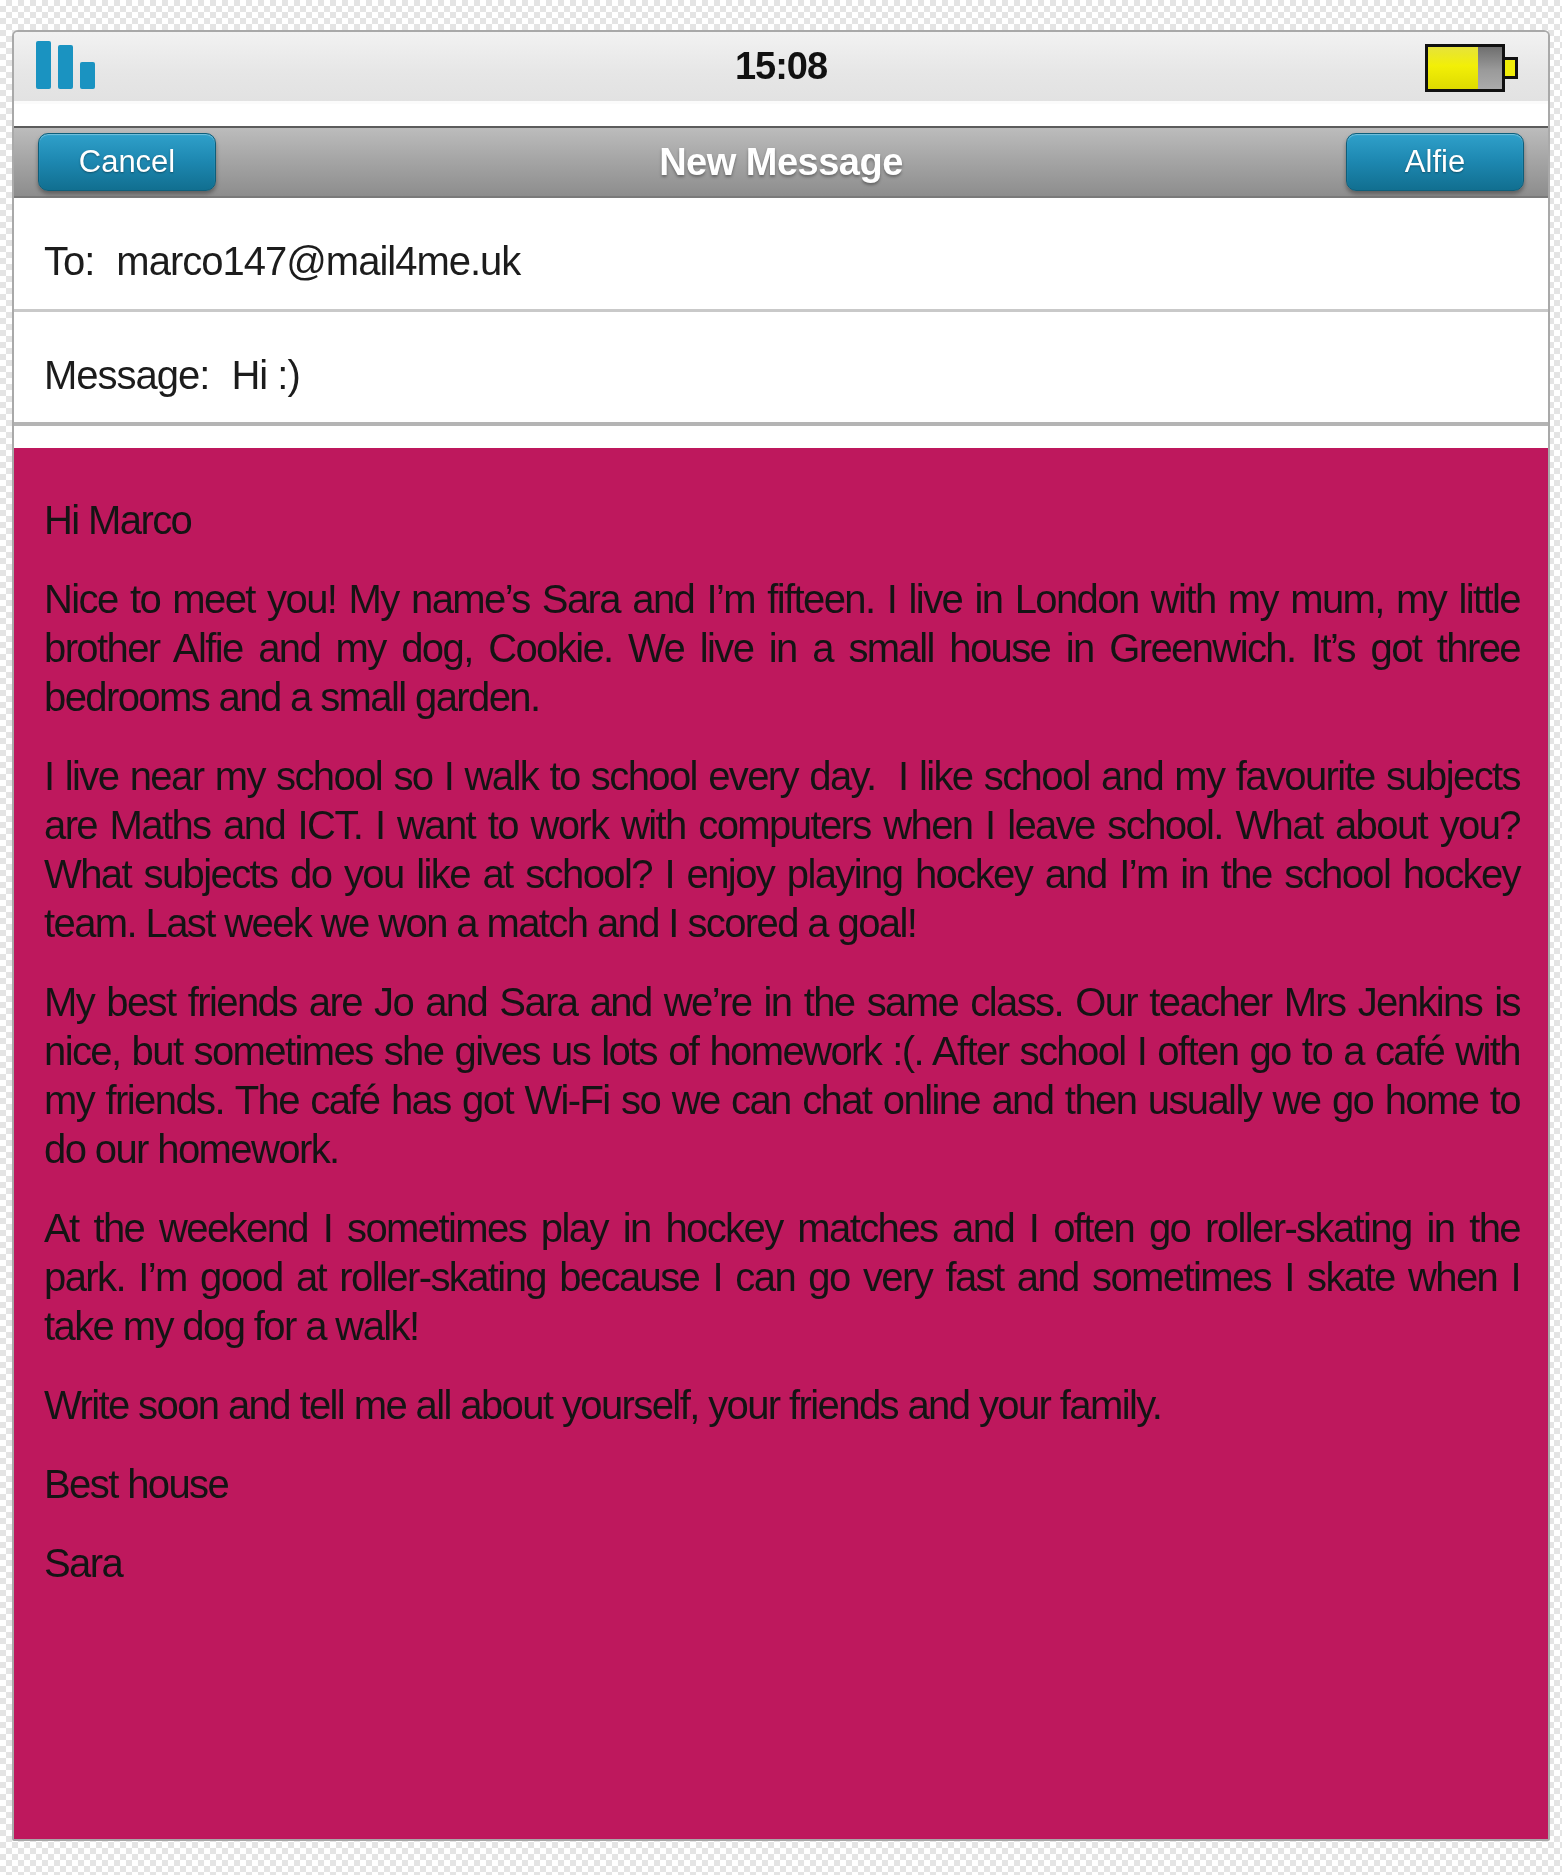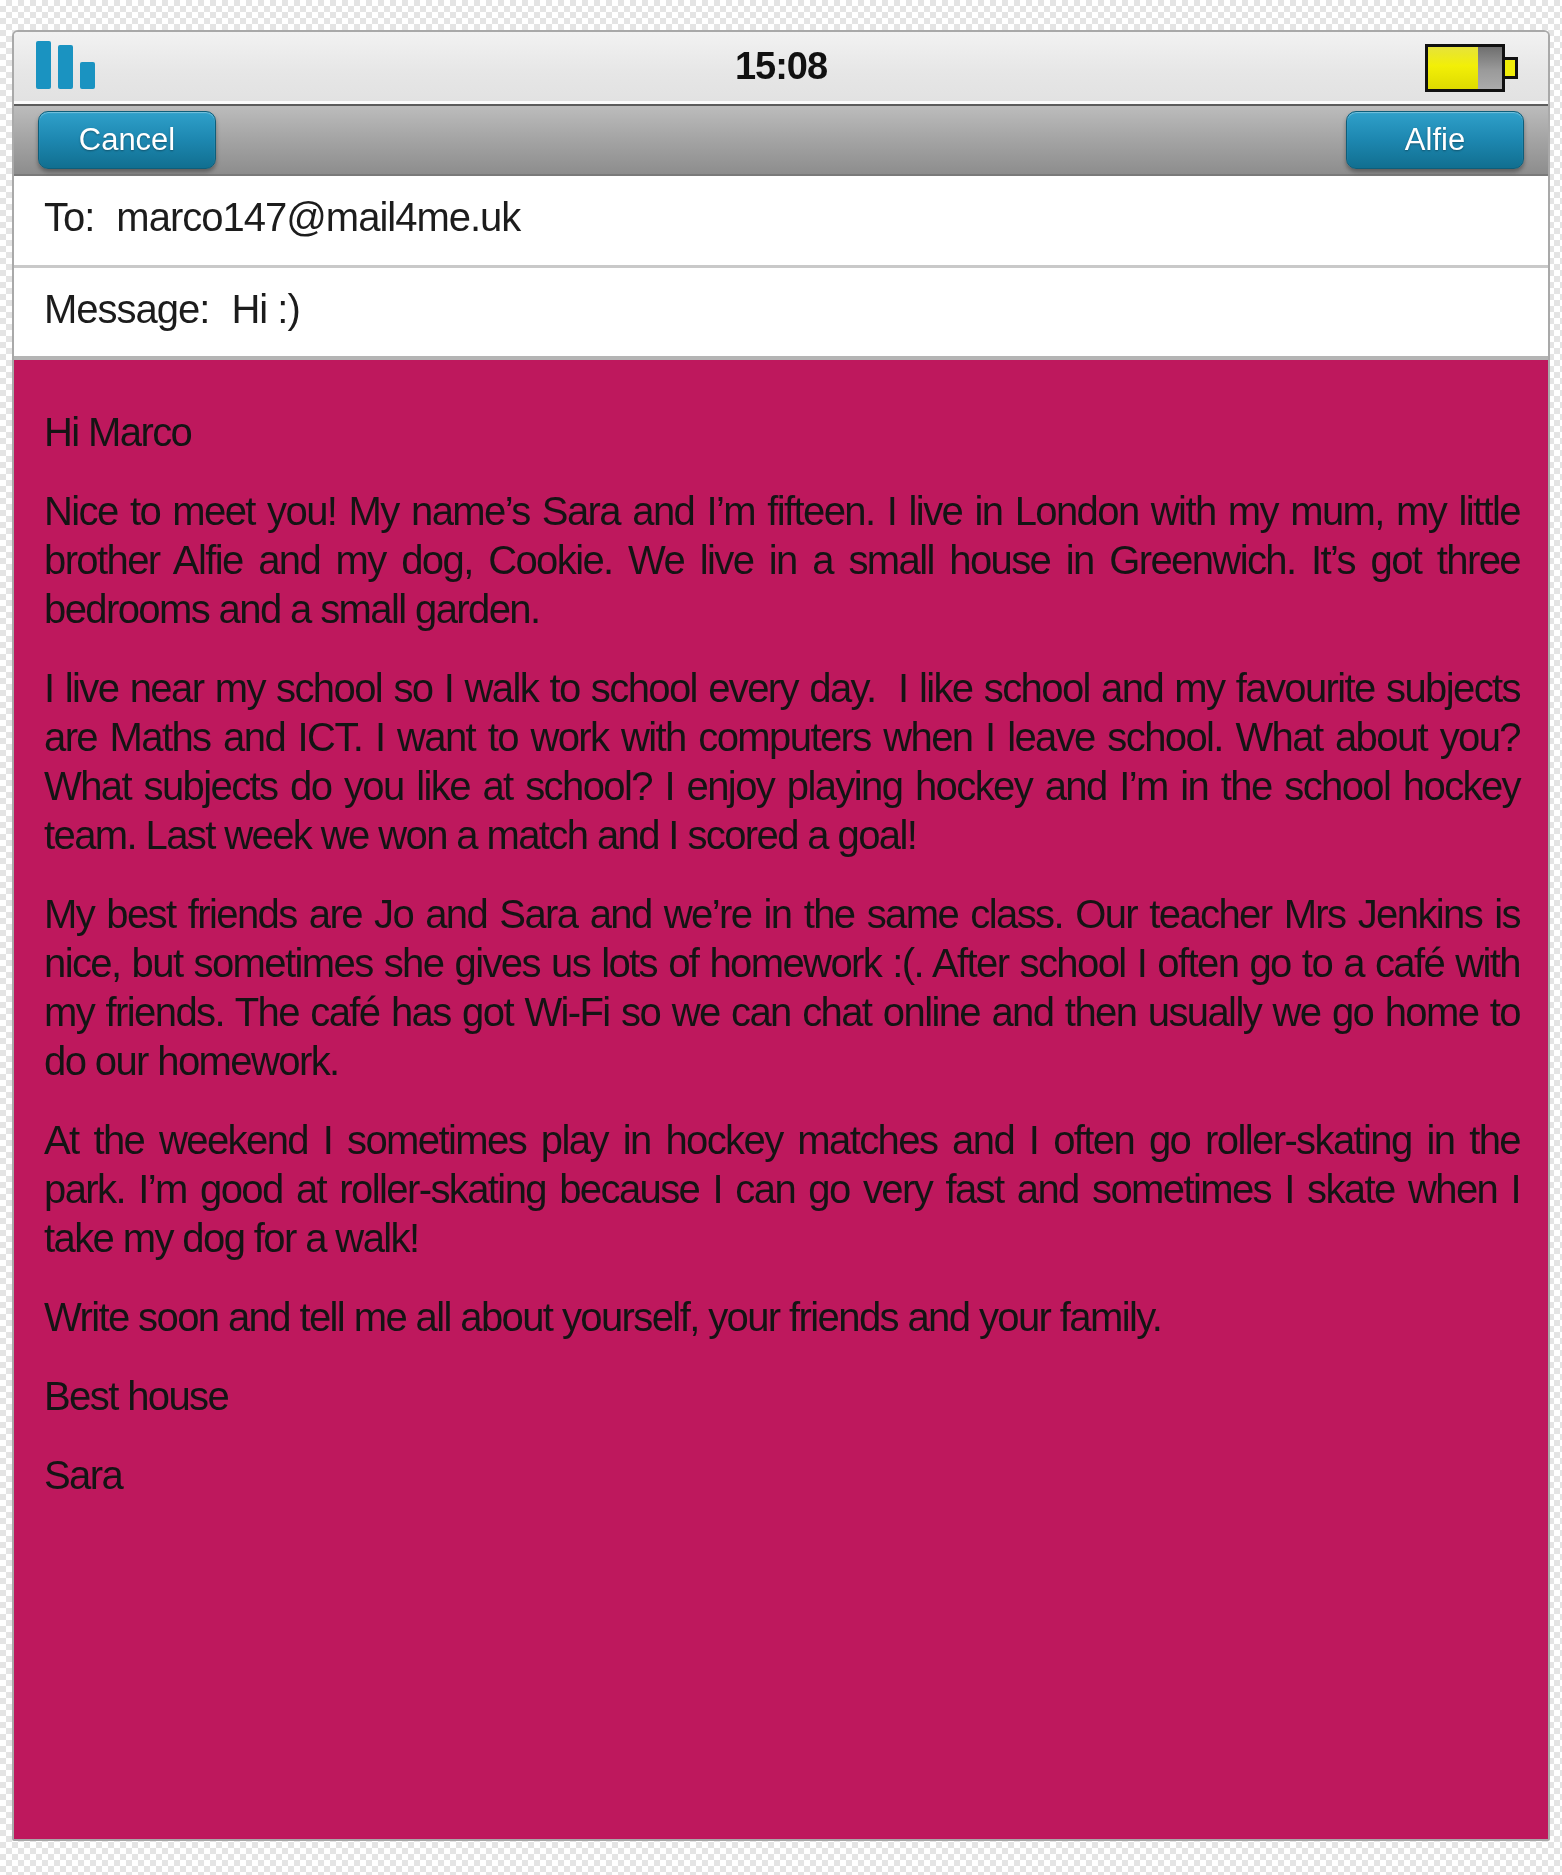--- a/index.html
+++ b/index.html
@@ -18,20 +18,21 @@
   .device {
     position: absolute;
     left: 12px; top: 30px;
     width: 1538px; height: 1811px;
     background: #ffffff;
     border: 2px solid #a9a9a9;
     border-radius: 6px 6px 2px 2px;
     overflow: hidden;
     display: flex;
     flex-direction: column;
+    gap: 22px;
   }
 
   
   .status-bar {
     height: 72px;
     flex: 0 0 72px;
     background: linear-gradient(to bottom, #f2f2f2 0%, #e6e6e6 60%, #e2e2e2 100%);
     border-bottom: 3px solid #fbfbfb;
     position: relative;
     display: flex;
@@ -146,20 +147,21 @@
       <div class="battery">
         <div class="batt-body">
             <div class="batt-fill"></div>
           </div>
         <div class="batt-nub"></div>
       </div>
     </div>
 
     <div class="nav-bar">
       <button class="btn">Cancel</button>
+      <div class="nav-title">New Message</div>
       <button class="btn">Alfie</button>
     </div>
 
     <div class="field-row">
       <span class="flabel">To:</span>
       <span class="fvalue">marco147@mail4me.uk</span>
     </div>
 
     <div class="field-row subject">
       <span class="flabel">Message:</span>

